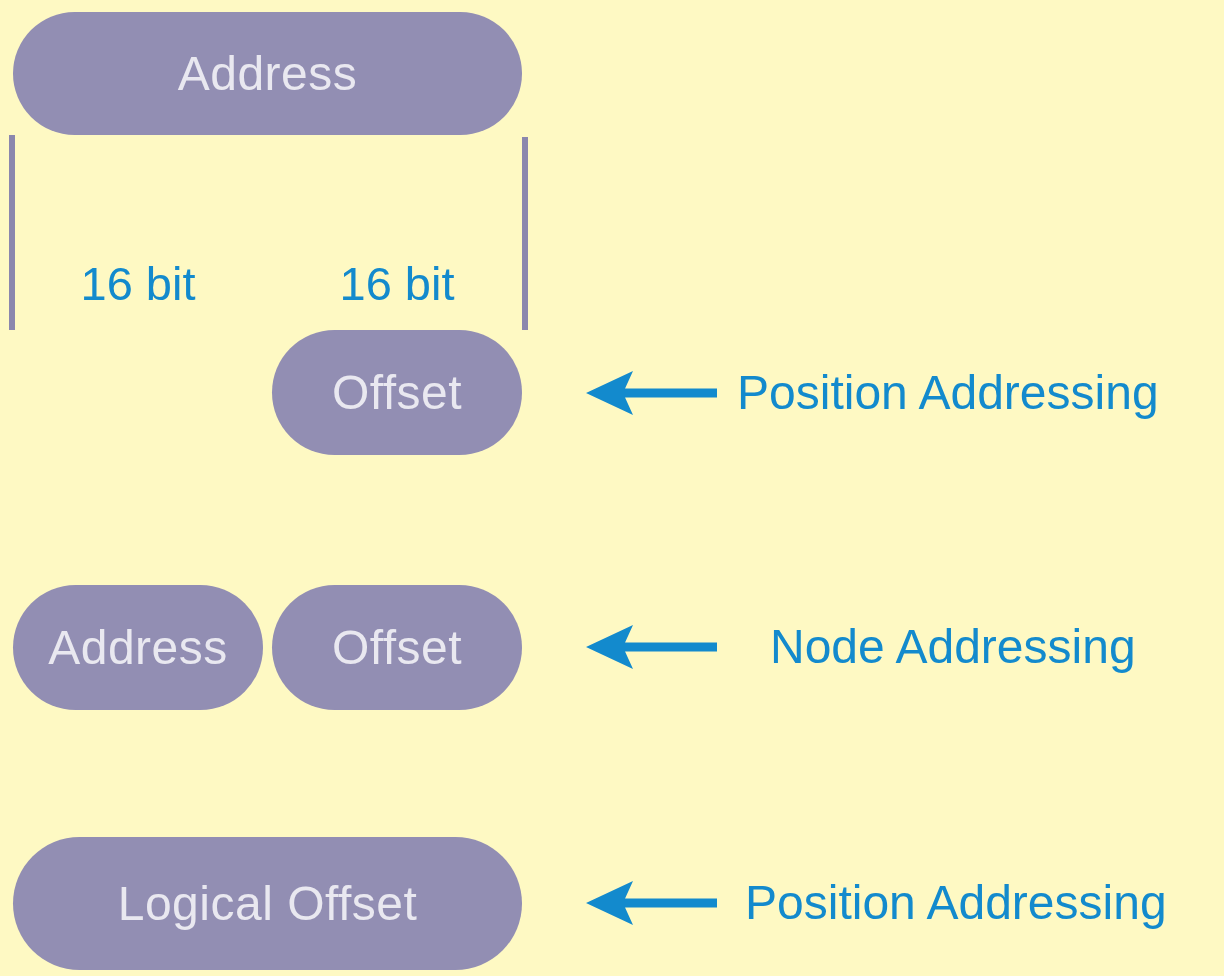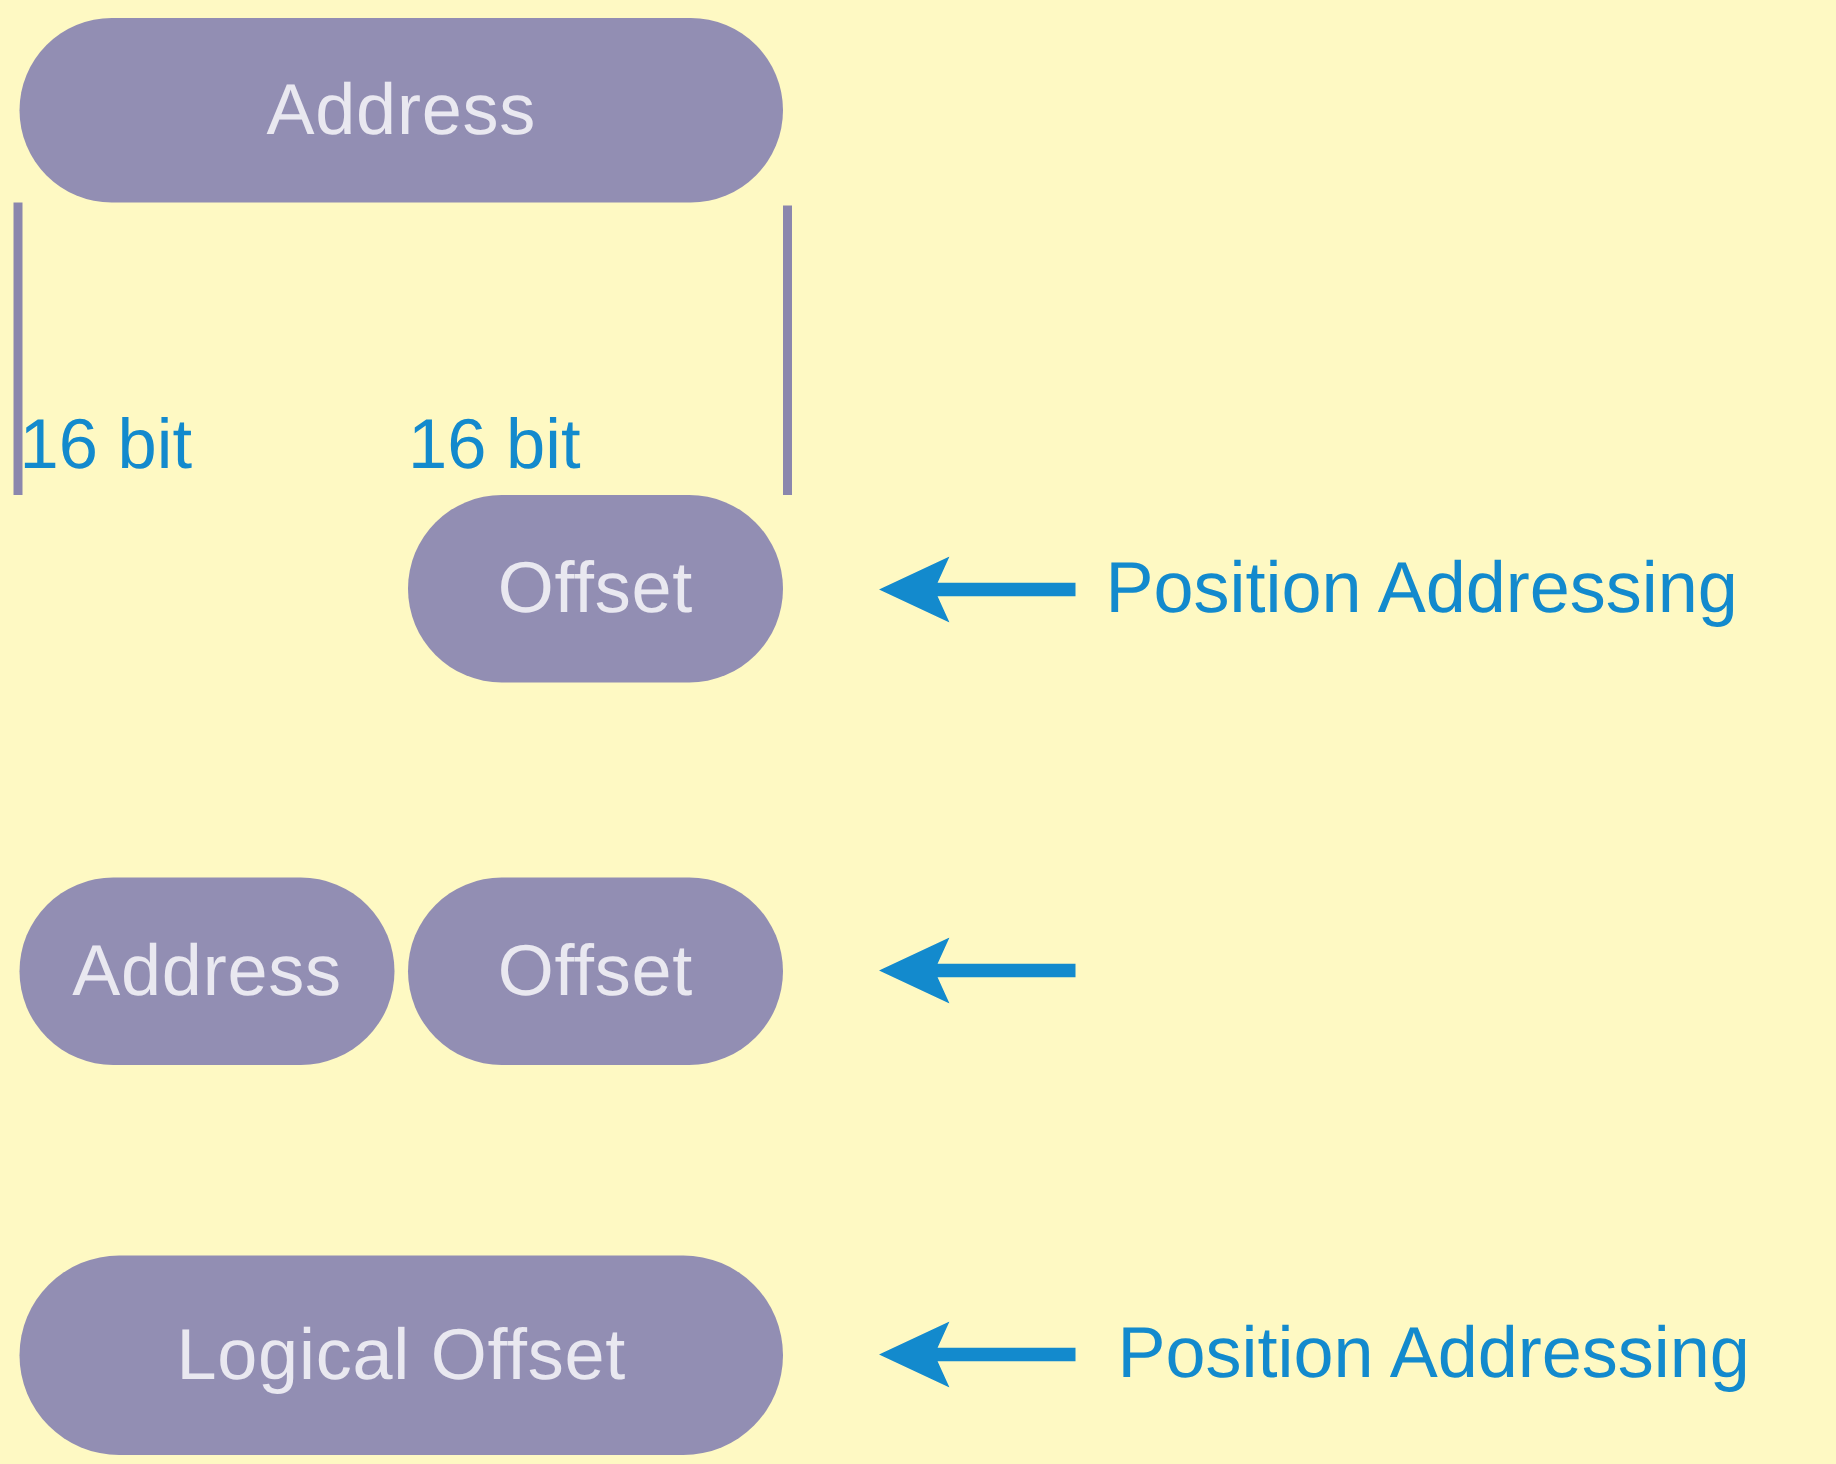--- a/index.html
+++ b/index.html
@@ -32,22 +32,23 @@
   .bracket-line {
     position: absolute;
     width: 6px;
     background: #8b87ad;
   }
   .bracket-left  { left: 9px;  top: 135px; height: 195px; }
   .bracket-right { left: 522px; top: 137px; height: 193px; }
   
   .bit-label {
     position: absolute;
-    top: 268px;
+    top: 256px;
     width: 250px;
+    text-align: center;
     color: #138acd;
     font-size: 47px;
   }
   .bit-left  { left: 13px; }
   .bit-right { left: 272px; }
   
   .pill-row1-left  { left: 13px;  top: 330px; width: 250px; height: 125px; }
   .pill-row1-right { left: 272px; top: 330px; width: 250px; height: 125px; }
   .pill-row2-left  { left: 13px;  top: 585px; width: 250px; height: 125px; }
   .pill-row2-right { left: 272px; top: 585px; width: 250px; height: 125px; }
@@ -104,20 +105,21 @@
     <span>Address</span>
   </div>
   <div class="pill pill-row2-right">
     <span>Offset</span>
   </div>
   <div class="arrow arrow-row2">
     <svg viewBox="0 0 132 44" xmlns="http://www.w3.org/2000/svg" aria-hidden="true">
       <path d="M 0 22 L 47 0 L 37 22 L 47 44 Z M 33 17.5 L 131 17.5 L 131 26.5 L 33 26.5 Z" fill="#138acd"></path>
     </svg>
   </div>
+  <div class="anno-label anno-row2">Node Addressing</div>
 
   <div class="pill pill-row3">
     <span>Logical Offset</span>
   </div>
   <div class="arrow arrow-row3">
     <svg viewBox="0 0 132 44" xmlns="http://www.w3.org/2000/svg" aria-hidden="true">
       <path d="M 0 22 L 47 0 L 37 22 L 47 44 Z M 33 17.5 L 131 17.5 L 131 26.5 L 33 26.5 Z" fill="#138acd"></path>
     </svg>
   </div>
   <div class="anno-label anno-row3">Position Addressing</div>

